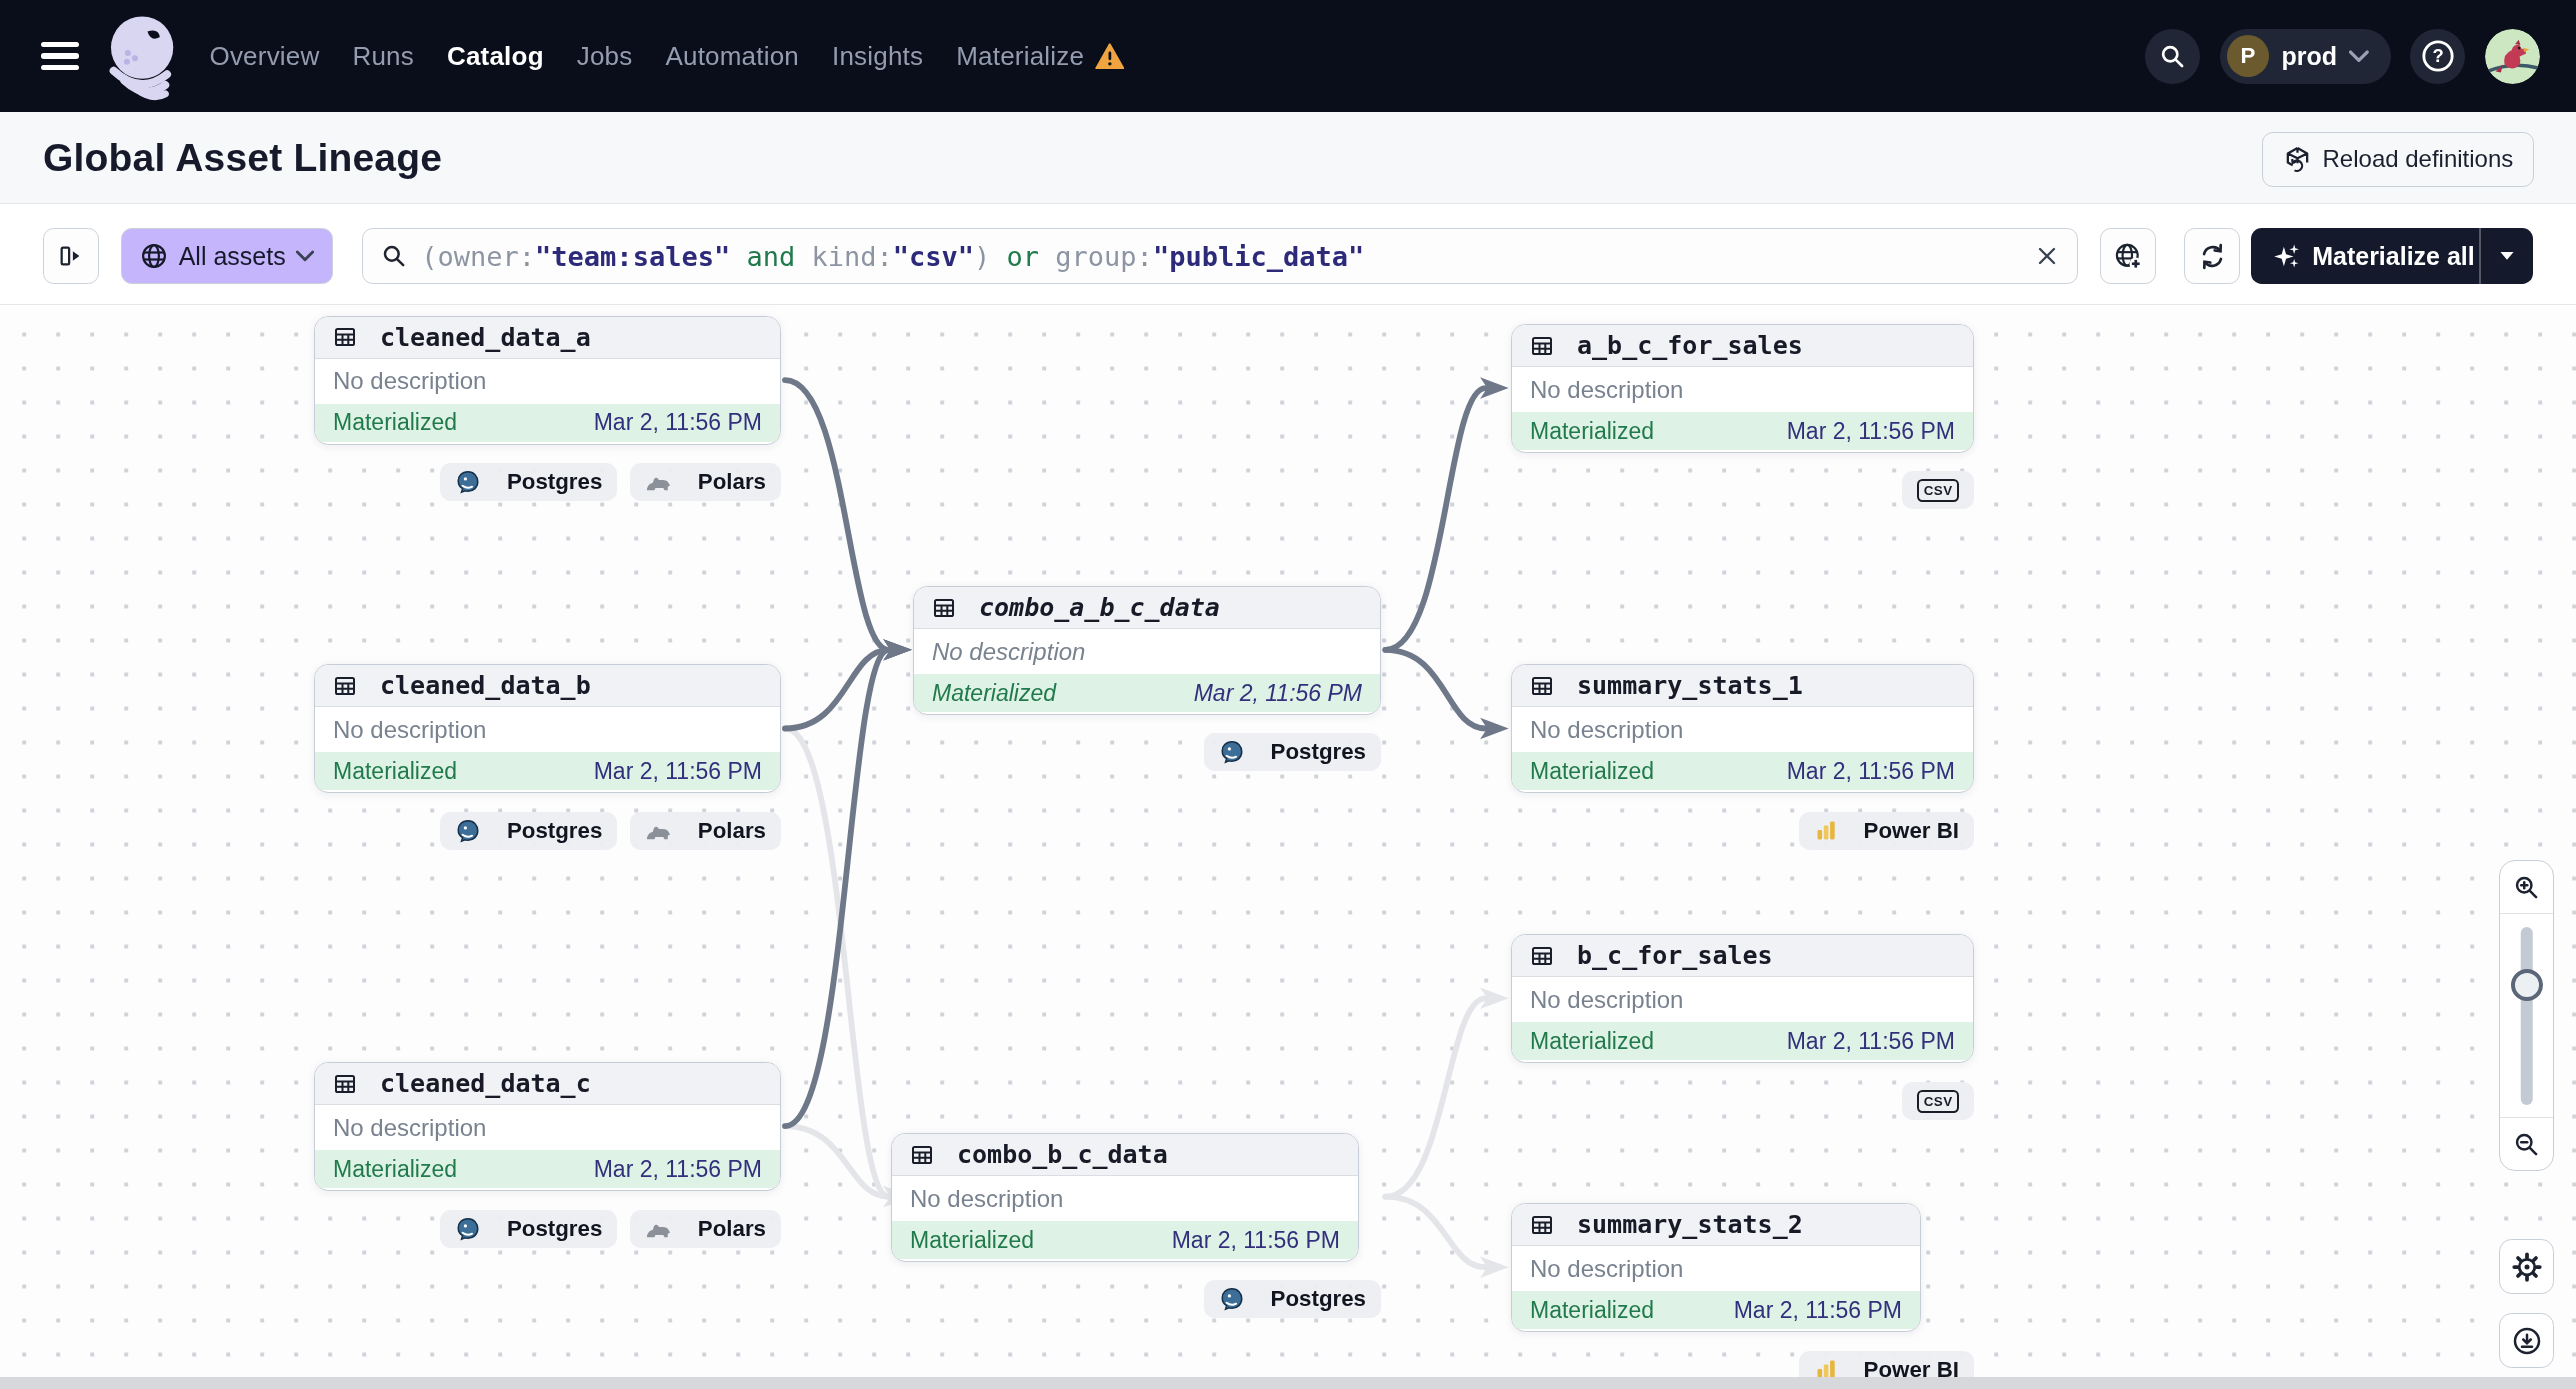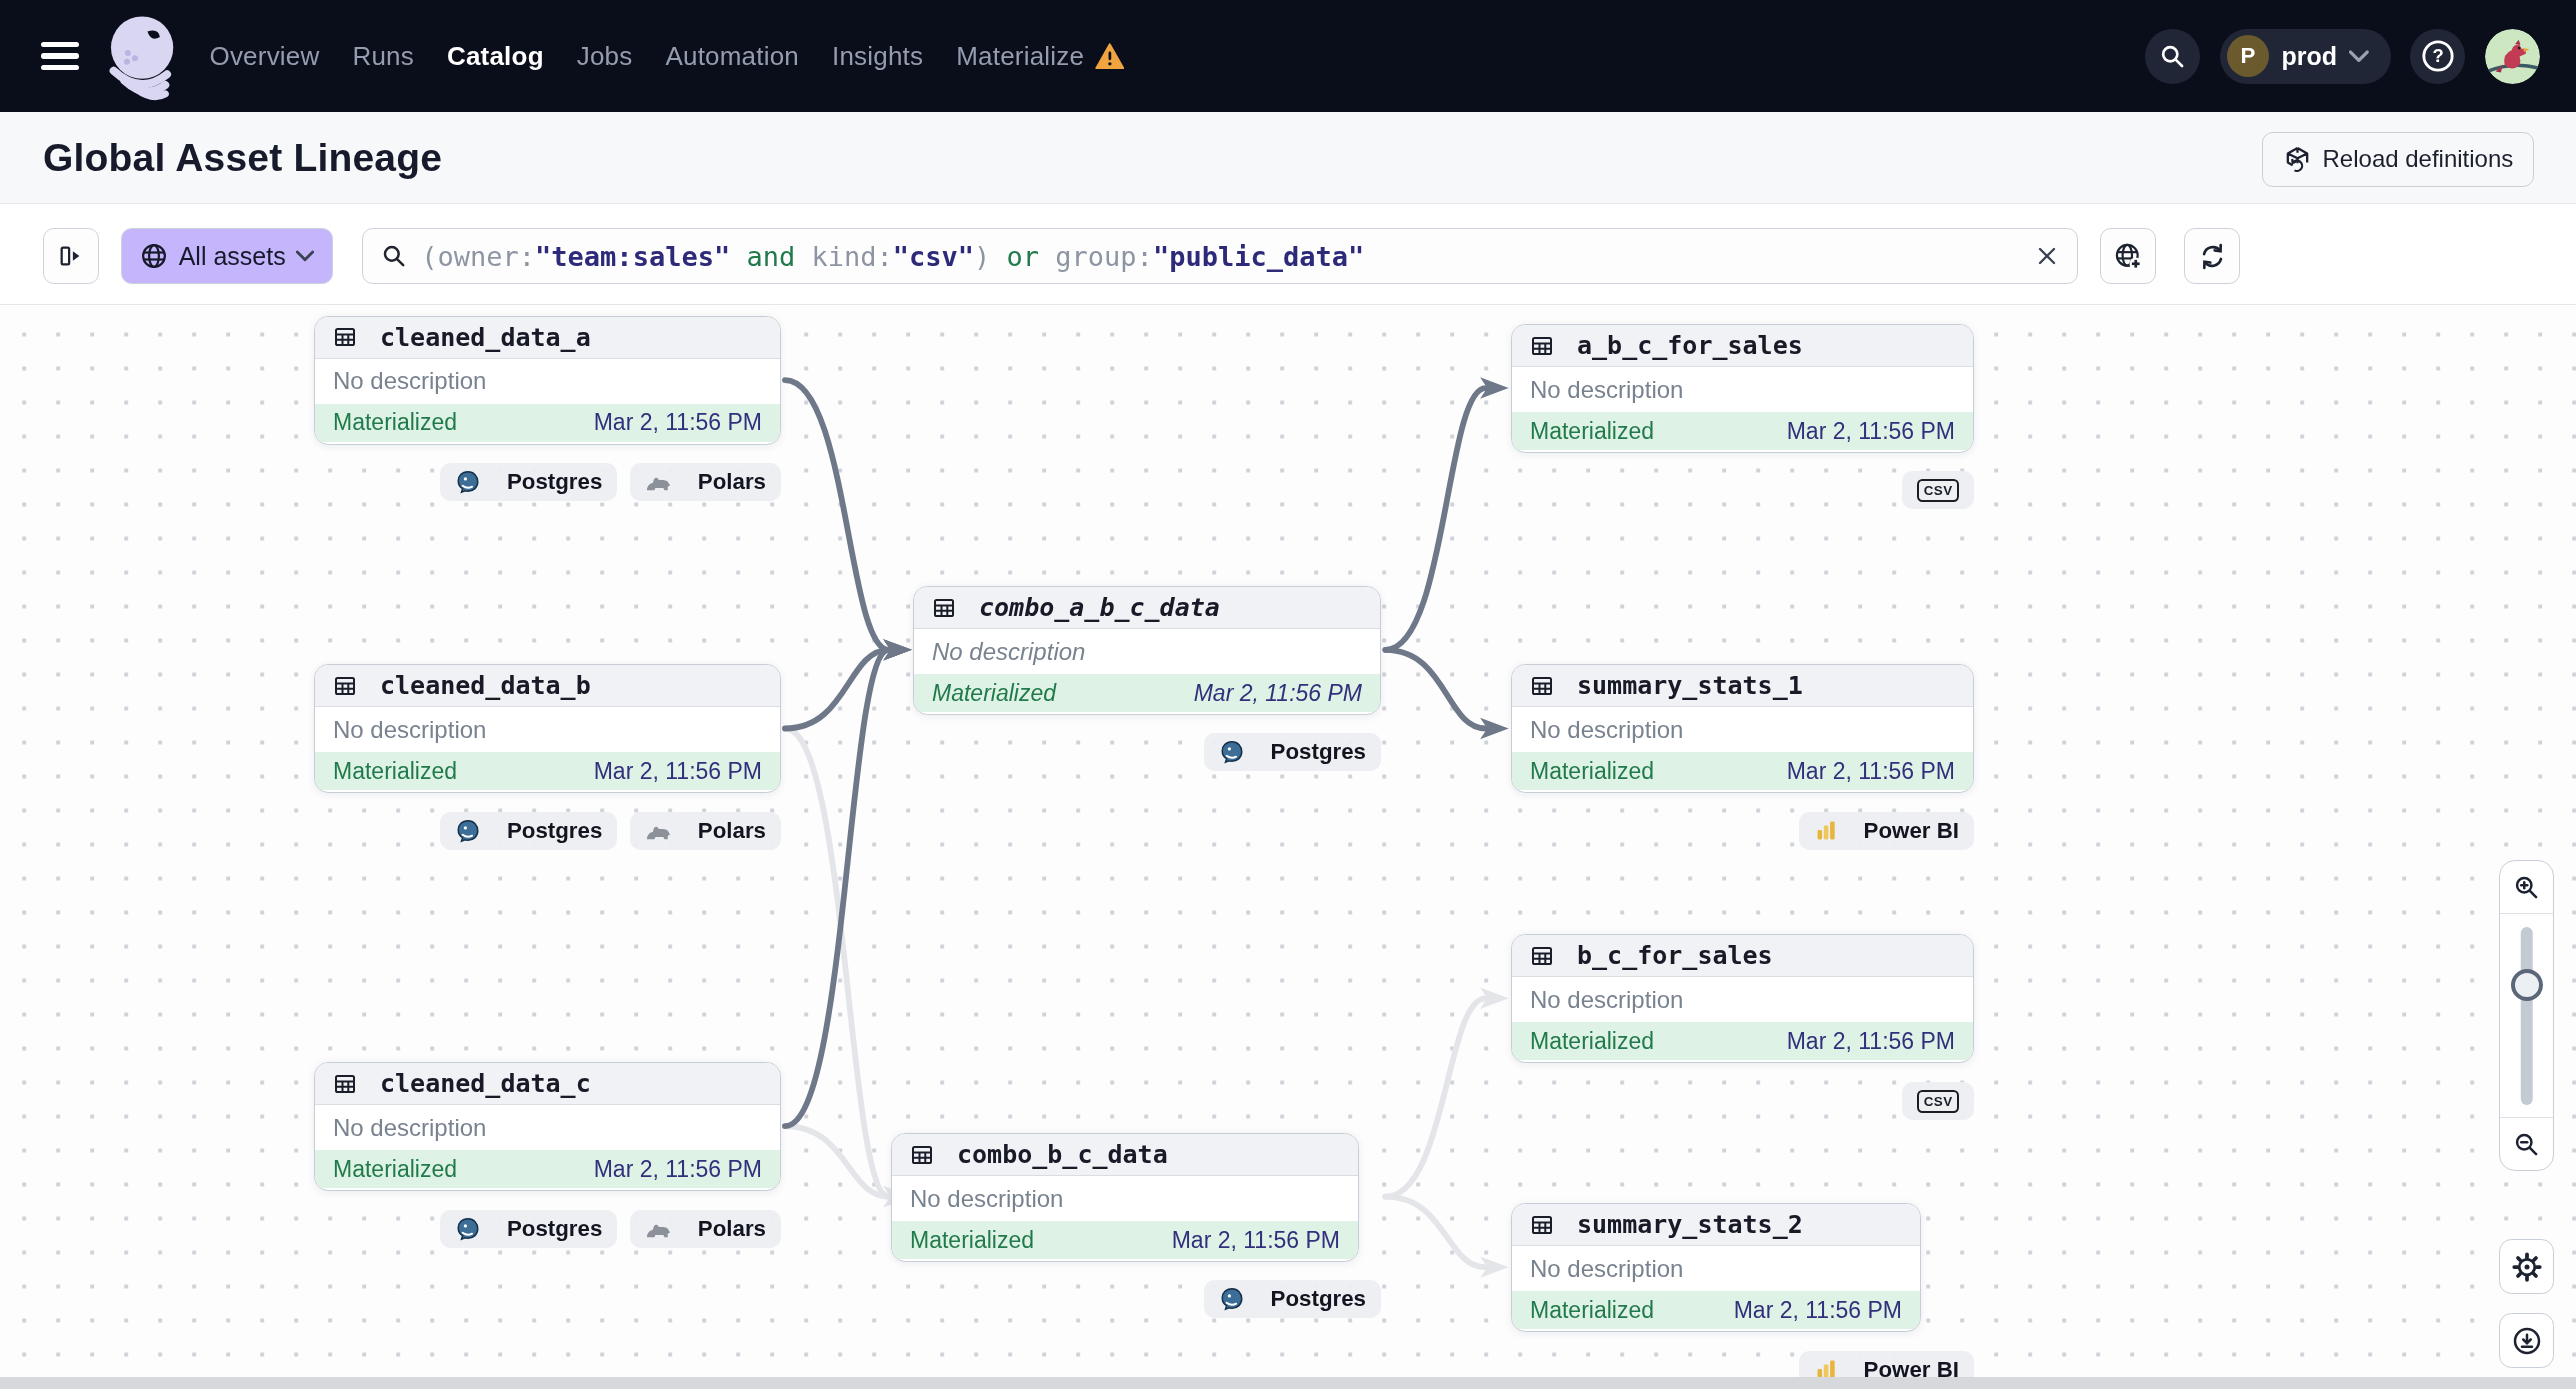--- a/index.html
+++ b/index.html
@@ -233,20 +233,34 @@
       </svg>
   </div>
   <div class="tool-btn" style="left:2184px">
     <svg width="29" height="29" viewBox="0 0 24 24" fill="none" stroke="#1c2230" stroke-width="2.2" stroke-linecap="round">
         <path d="M5 10 a 7.6 7.6 0 0 1 13.4 -2.8"></path>
         <polyline points="18.8,2.6 18.6,7.6 13.8,7"></polyline>
         <path d="M19 14 a 7.6 7.6 0 0 1 -13.4 2.8"></path>
         <polyline points="5.2,21.4 5.4,16.4 10.2,17"></polyline>
       </svg>
   </div>
+  <div id="materialize-btn">
+    <svg style="margin-left:21.5px" width="29" height="29" viewBox="0 0 24 24" fill="#fff">
+        <path d="M9 4 L10.8 10.2 L17 12 L10.8 13.8 L9 20 L7.2 13.8 L1 12 L7.2 10.2 Z"></path>
+        <path d="M17.5 2 L18.4 5.1 L21.5 6 L18.4 6.9 L17.5 10 L16.6 6.9 L13.5 6 L16.6 5.1 Z"></path>
+        <path d="M17.5 14 L18.3 16.7 L21 17.5 L18.3 18.3 L17.5 21 L16.7 18.3 L14 17.5 L16.7 16.7 Z"></path>
+      </svg>
+    <span id="materialize-label">Materialize all</span>
+    <div id="materialize-divider"></div>
+    <div id="materialize-caret">
+      <svg width="16" height="9.8" viewBox="0 0 14 9">
+          <polygon points="1,1 13,1 7,8" fill="#fff"></polygon>
+        </svg>
+    </div>
+  </div>
 </div>
 
 <div id="canvas">
   <svg id="edges" width="2576" height="1073" viewBox="0 0 2882 1201">
       <g>
         <path d="M 878 474 C 948 474, 948 998, 994 998" fill="none" stroke="#e3e5e9" stroke-width="6.5" stroke-linecap="round"></path>
         <polygon points="1020,998 988,986 996,998 988,1010" fill="#e3e5e9"></polygon>
       </g>
       <g>
         <path d="M 878 919 C 948 919, 948 998, 994 998" fill="none" stroke="#e3e5e9" stroke-width="6.5" stroke-linecap="round"></path>

